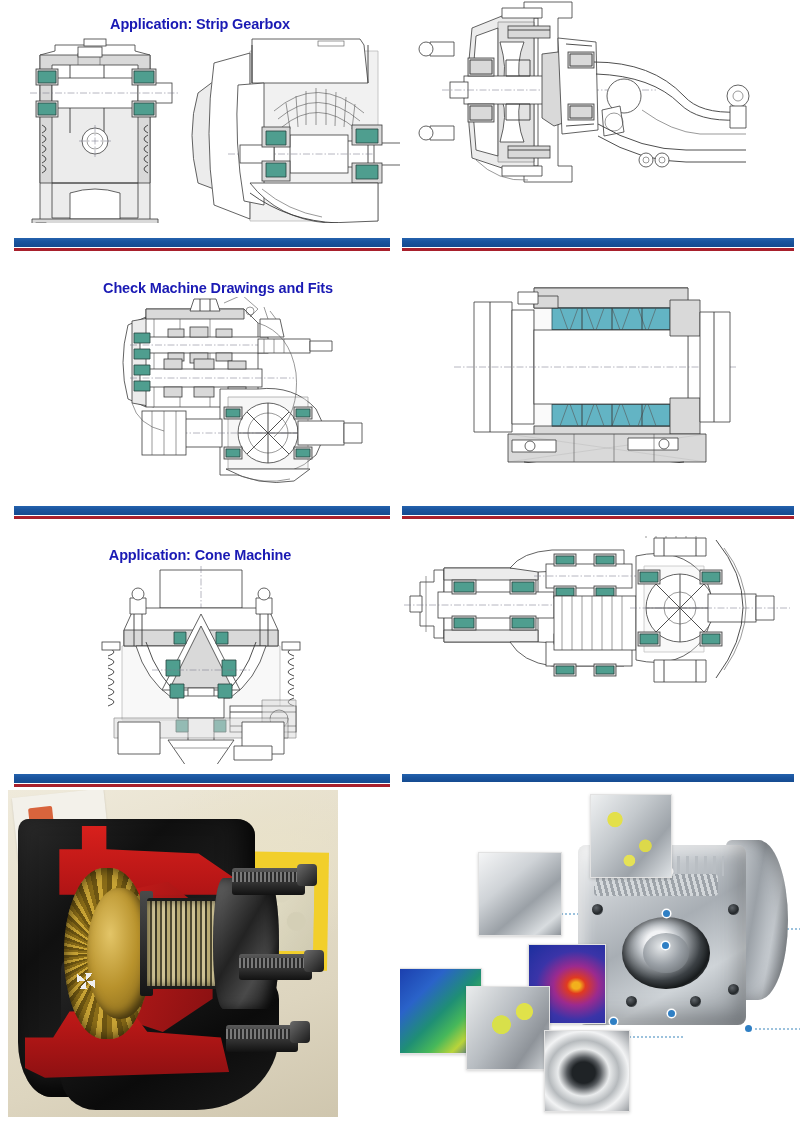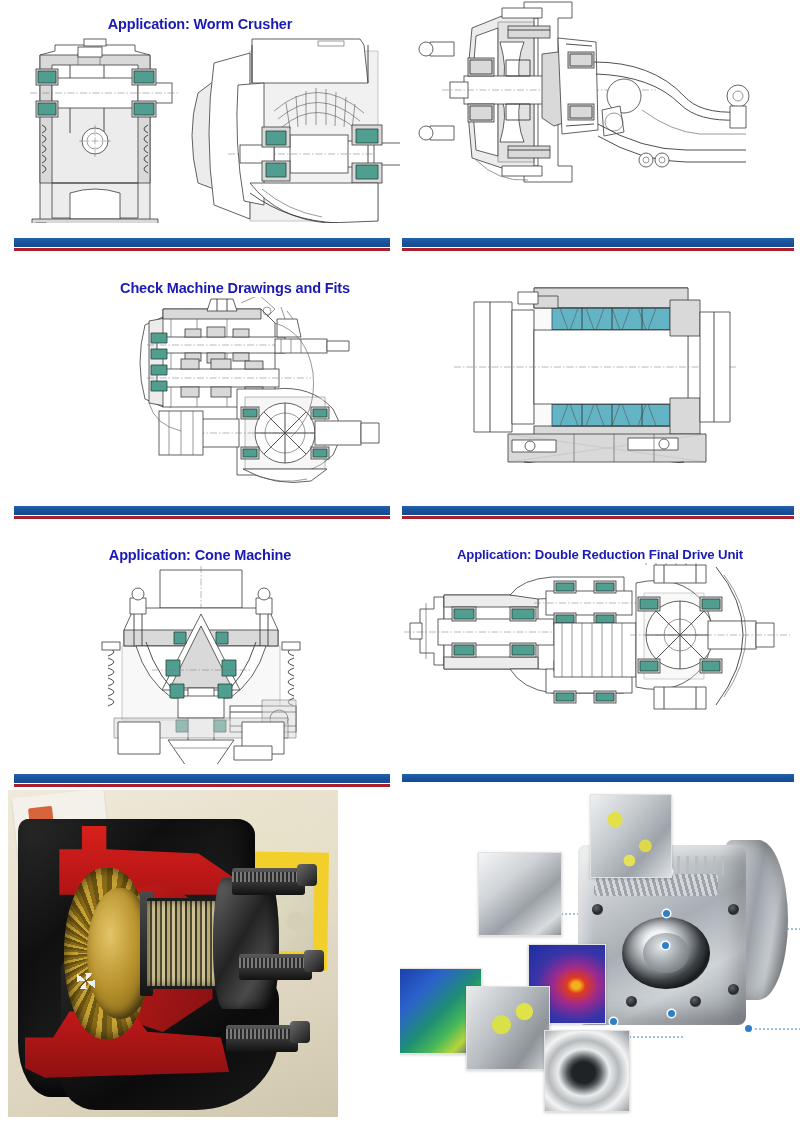--- a/index.html
+++ b/index.html
@@ -239,21 +239,21 @@
   .brg-green { fill:#4f9e8f; stroke:#27423e; stroke-width:0.8; }
   .brg-teal  { fill:#63b4c4; stroke:#2b5560; stroke-width:0.8; }
   .white { fill:#ffffff; stroke:#3b3b3b; stroke-width:0.8; }
 </style>
 </head>
 <body>
 
 <div class="page">
 
   <div class="panel" style="left:0;top:0;width:400px;height:240px;">
-    <div class="panel-title t-lg" style="padding-top:17px;">Application: Worm Crusher</div>
+    <div class="panel-title t-lg" style="padding-top:17px;">Application: Strip Gearbox</div>
     <div class="art">
       <svg class="tech" width="400" height="190" viewBox="0 0 400 190" aria-hidden="true">
 
         <g>
           <path class="hatch-b" d="M40 60 L40 205 L150 205 L150 60 Z"></path>
           <path class="white" d="M55 18 L55 12 L135 12 L135 18 L150 22 L150 60 L40 60 L40 22 Z"></path>
           <rect class="white" x="84" y="6" width="22" height="7"></rect>
 
           <path class="hatch-a" d="M40 22 L40 150 L52 150 L52 32 L138 32 L138 150 L150 150 L150 22 Z"></path>
 
@@ -416,21 +416,21 @@
 
   <div class="divider" style="left:14px;top:238px;width:376px;">
     <div class="bar-blue"></div>
     <div class="bar-red"></div>
   </div>
   <div class="divider" style="left:402px;top:238px;width:392px;">
     <div class="bar-blue"></div>
     <div class="bar-red"></div>
   </div>
 
-  <div class="panel" style="left:17px;top:268px;width:400px;height:240px;padding-left:36px;">
+  <div class="panel" style="left:0;top:268px;width:400px;height:240px;padding-left:36px;">
     <div class="panel-title t-lg" style="padding-top:13px;">Check Machine Drawings and Fits</div>
     <div class="art">
       <svg class="tech" width="400" height="195" viewBox="0 0 400 195" aria-hidden="true">
         <g transform="translate(88,6)">
 
           <path class="white" d="M4 22 Q-6 60 4 96 L22 104 L22 14 Z"></path>
           <path class="hatch-b" d="M8 18 L8 100 L30 104 L30 14 Z"></path>
 
           <path class="white" d="M22 6 L120 6 L134 20 L134 104 L22 104 Z"></path>
           <path class="ln-t" d="M30 6 L30 104 M56 6 L56 104 M86 10 L86 104"></path>
@@ -635,21 +635,20 @@
           <path class="white" d="M56 170 L122 170 L104 196 L74 196 Z"></path>
           <path class="ln" d="M70 196 L89 206 L108 196"></path>
           <path class="ln-t" d="M62 178 L116 178"></path>
           <path class="white" d="M122 176 L160 176 L160 190 L122 190 Z"></path>
         </g>
       </svg>
     </div>
   </div>
 
   <div class="panel" style="left:400px;top:536px;width:400px;height:240px;">
-    <div class="panel-title t-md" style="padding-top:12px;">Application: Double Reduction Final Drive Unit</div>
     <div class="art">
       <svg class="tech" width="400" height="200" viewBox="0 0 400 200" aria-hidden="true">
         <g transform="translate(18,10)">
 
           <path class="white" d="M2 36 L16 36 L16 24 L26 24 L26 92 L16 92 L16 80 L2 80 Z"></path>
           <path class="white" d="M-8 50 L4 50 L4 66 L-8 66 Z"></path>
           <path class="ln-t" d="M8 30 L8 86"></path>
 
           <path class="white" d="M26 22 L120 22 L120 96 L26 96 Z"></path>
           <path class="hatch-b" d="M26 22 L120 22 L120 34 L26 34 Z"></path>

